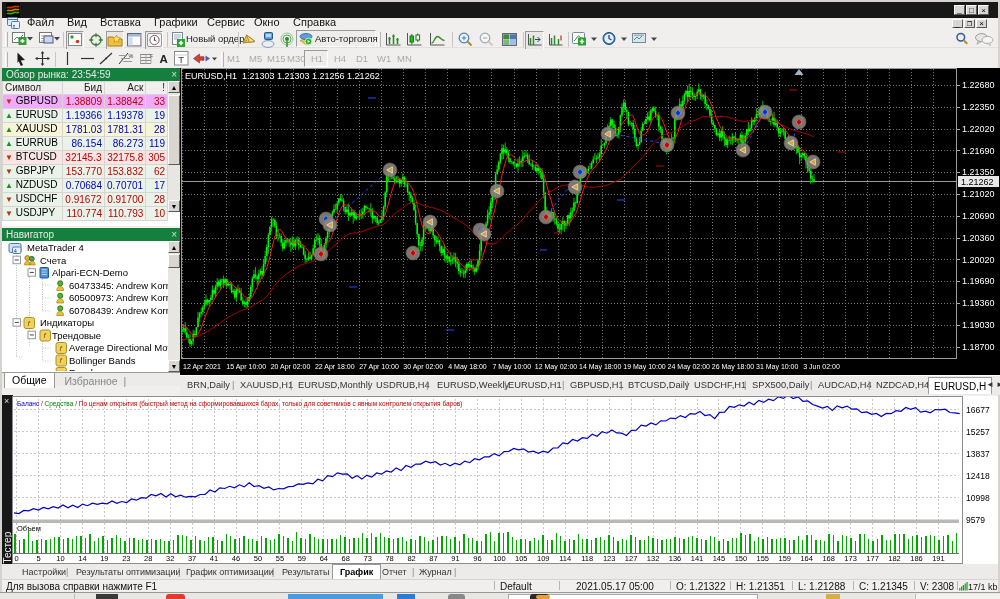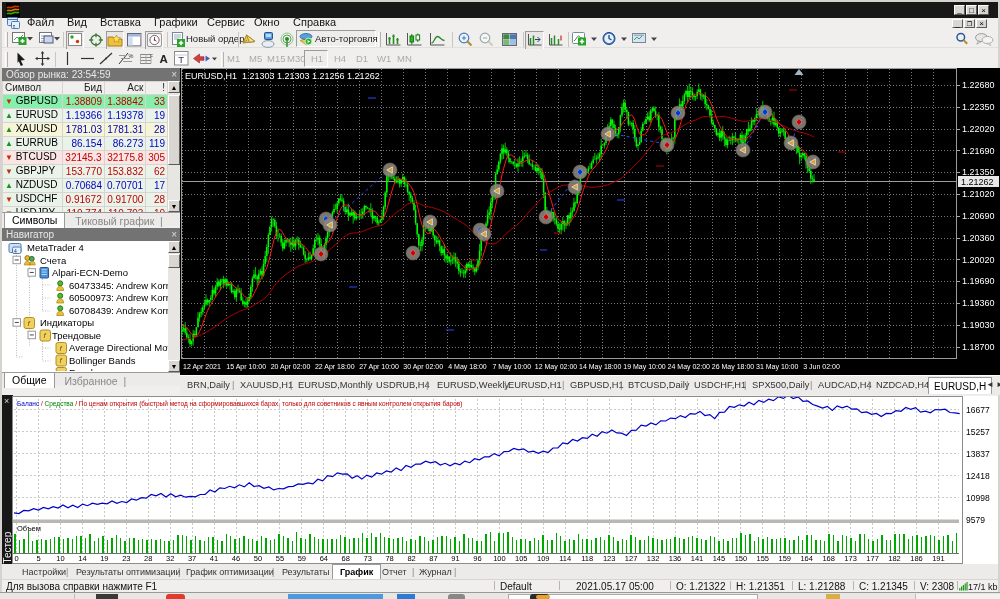--- a/index.html
+++ b/index.html
@@ -1,19 +1,19 @@
 <!DOCTYPE html>
 <html><head><meta charset="utf-8"><style>
 *{margin:0;padding:0;box-sizing:border-box}
 html,body{width:1000px;height:599px;overflow:hidden}
 body{font-family:"Liberation Sans",sans-serif;background:#d6d3ce;position:relative}
 .abs{position:absolute}
 .titlebar{left:2px;top:2px;width:996px;height:16px;background:#181818;color:#fff;font-size:11px}
 .tb{background:#f1efee}
-.panelhdr{background:#737373;color:#e8e8e8;font-size:10px;padding:1px 4px;height:13px}
+.panelhdr{background:#15803d;color:#e8e8e8;font-size:10px;padding:1px 4px;height:13px}
 .btn3d{position:absolute;background:#d9d6d2;border:1px solid;border-color:#fff #5a5a5a #5a5a5a #fff;font-size:8px;text-align:center;color:#000}
 .tbbtn{position:absolute;top:2px;width:19px;height:19px}
 .pressed{border:1px solid;border-color:#9a9a9a #fff #fff #9a9a9a;background:#e9e7e5}
 .grip{position:absolute;top:3px;width:3px;height:15px;border-left:1px solid #fff;border-right:1px solid #b5b2ad;margin-right:2px}
 .sep{position:absolute;top:3px;width:1px;height:15px;background:#c9c6c1}
 table.mw{border-collapse:collapse;font-size:10px;width:100%}
 table.mw td{border:1px solid #d8d5d0;padding:0 2px;height:12.75px;line-height:12px;white-space:nowrap;overflow:hidden}
 .tabrow{background:#ecebe9;font-size:10.5px;color:#444}
 .tab-sel{background:#fff;border:1px solid #9a9a9a;border-bottom:none;color:#000}
 .chtab{display:inline-block;padding:1px 7px 2px}
@@ -276,21 +276,21 @@
 <div class="abs" style="left:2px;top:68px;width:178px;height:158px;background:#fff">
  <div class="panelhdr" style="position:relative">Обзор рынка: 23:54:59<span style="position:absolute;right:3px;top:1px;color:#ddd">×</span></div>
  <table class="mw" style="position:absolute;left:0;top:13px;width:166px">
   <tbody>
         <tr style="background:#f1efee;color:#222">
           <td style="width:72px">Символ</td>
           <td style="width:44px;text-align:right">Бид</td>
           <td style="width:42px;text-align:right">Аск</td>
           <td style="text-align:right">!</td>
         </tr>
-  <tr style="background:#86efac">
+  <tr style="background:#f0abfc">
           <td><span style="color:#c03000;font-size:8px">▼</span> GBPUSD</td>
           <td style="text-align:right;color:#c00000">1.38809</td>
           <td style="text-align:right;color:#c00000">1.38842</td>
           <td style="text-align:right;color:#c00000">33</td>
         </tr>
   <tr style="background:#eaf3ea">
           <td><span style="color:#209020;font-size:8px">▲</span> EURUSD</td>
           <td style="text-align:right;color:#0000c0">1.19366</td>
           <td style="text-align:right;color:#0000c0">1.19378</td>
           <td style="text-align:right;color:#0000c0">19</td>
@@ -320,43 +320,39 @@
           <td style="text-align:right;color:#c00000">62</td>
         </tr>
   <tr style="background:#eaf3ea">
           <td><span style="color:#209020;font-size:8px">▲</span> NZDUSD</td>
           <td style="text-align:right;color:#0000c0">0.70684</td>
           <td style="text-align:left;color:#0000c0">0.70701</td>
           <td style="text-align:right;color:#0000c0">17</td>
         </tr>
   <tr style="background:#eaf3ea">
           <td><span style="color:#c03000;font-size:8px">▼</span> USDCHF</td>
-          <td style="text-align:center;color:#c00000">0.91672</td>
+          <td style="text-align:left;color:#c00000">0.91672</td>
           <td style="text-align:right;color:#c00000">0.91700</td>
           <td style="text-align:right;color:#c00000">28</td>
         </tr>
   <tr style="background:#eaf3ea">
           <td><span style="color:#c03000;font-size:8px">▼</span> USDJPY</td>
           <td style="text-align:right;color:#c00000">110.774</td>
           <td style="text-align:right;color:#c00000">110.793</td>
           <td style="text-align:right;color:#c00000">10</td>
         </tr>
  </tbody>
     </table>
 
  <div class="abs" style="left:166px;top:13px;width:12px;height:131px;background:#e8e6e3">
   <div class="btn3d" style="left:0;top:0;width:12px;height:12px;font-size:7px;line-height:11px">▲</div>
   <div class="btn3d" style="left:0;top:14px;width:12px;height:70px"></div>
   <div class="btn3d" style="left:0;top:119px;width:12px;height:12px;font-size:7px;line-height:11px">▼</div>
  </div>
 
- <div class="abs tabrow" style="left:0;top:144px;width:178px;height:14px;border-top:1px solid #9a9a9a">
-  <span class="chtab tab-sel" style="margin-left:2px;position:relative;top:-1px">Символы</span>
-  <span class="chtab" style="color:#888">Тиковый график &nbsp;|</span>
- </div>
 </div>
 
 <div class="abs" style="left:2px;top:228px;width:178px;height:158px;background:#fff">
  <div class="panelhdr" style="position:relative">Навигатор<span style="position:absolute;right:3px;top:1px;color:#ddd">×</span></div>
  <div class="abs" style="left:0;top:13px;width:178px;height:130px;overflow:hidden;font-size:9.5px;color:#111">
   <svg class="abs" style="left:0;top:0" width="178" height="130" viewBox="0 0 178 130">
    <g stroke="#bbb" stroke-dasharray="1 1.5" fill="none">
     <path d="M14.5 14V116M27.5 26V105M40.5 38V70M14.5 81h7M14.5 116h7M27.5 31h6M27.5 93h6M40.5 44h8M40.5 57h8M40.5 70h8M40.5 107h8M40.5 95v25M40.5 120h8"></path>
    </g>
    <g transform="translate(7,2.5)">

